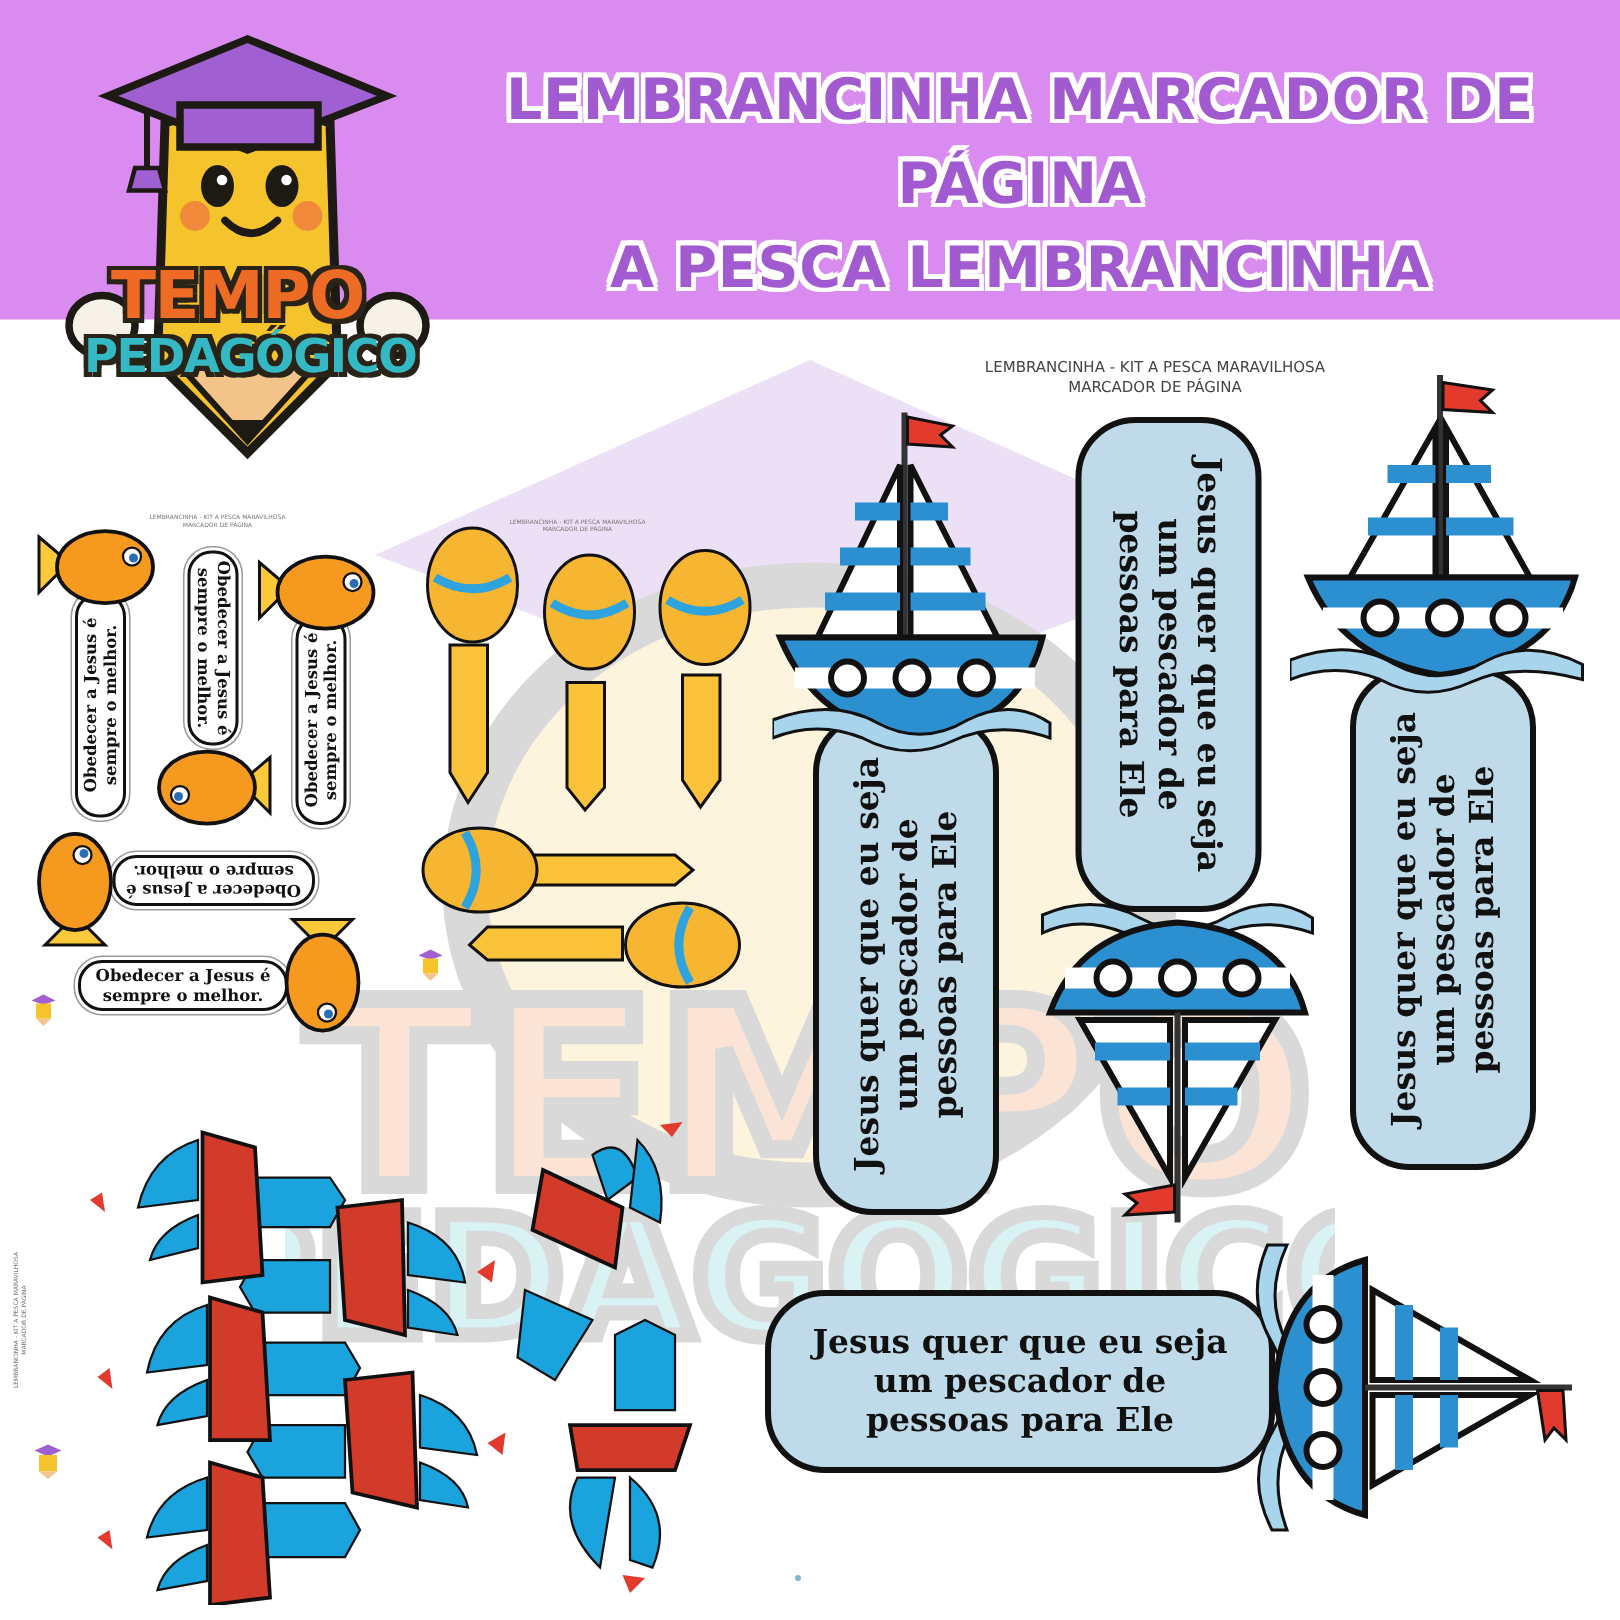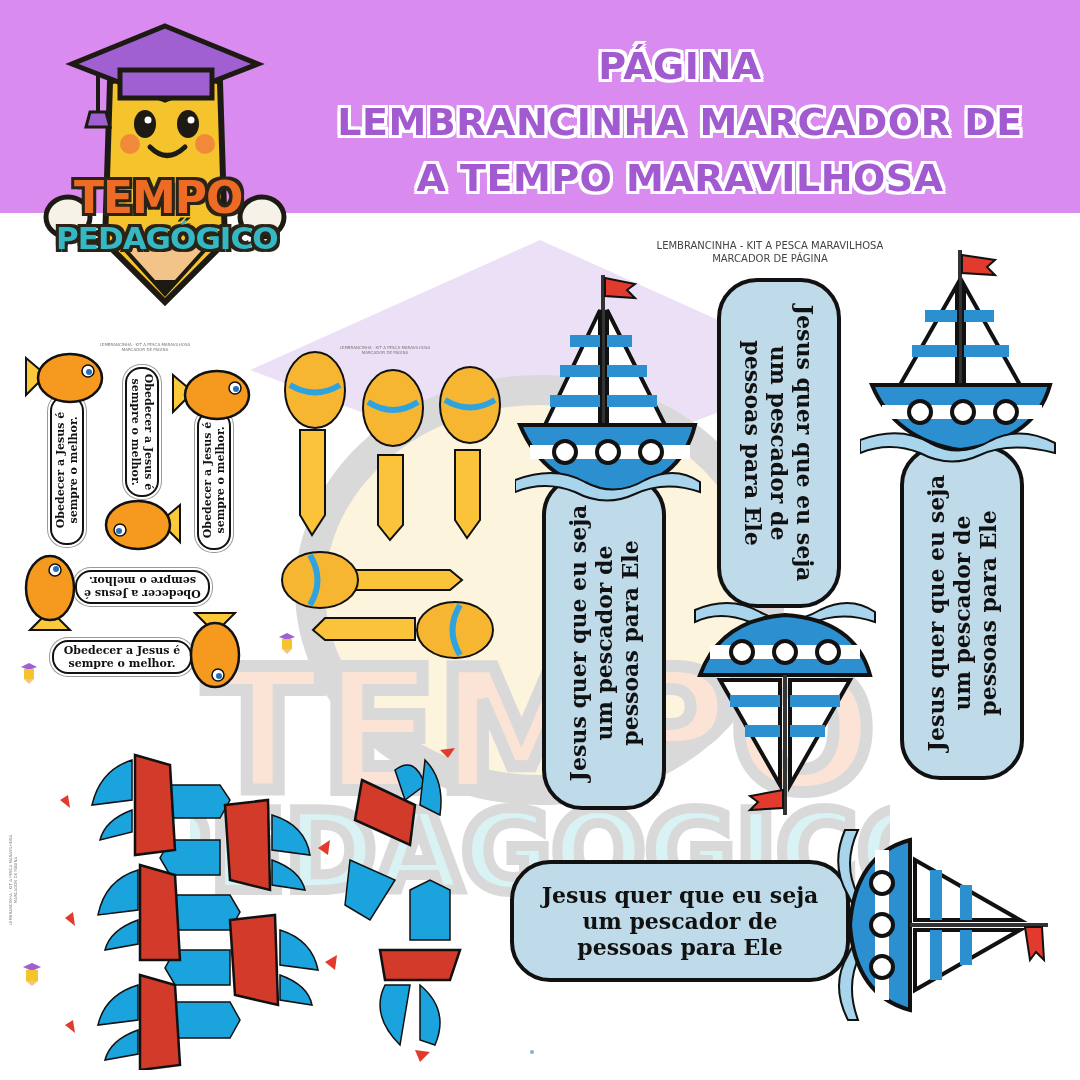--- a/index.html
+++ b/index.html
@@ -41,23 +41,23 @@
      display: flex; align-items: center; justify-content: center; box-shadow: 0 0 0 2px #fff, 0 0 0 3px #999; }
   .fish-text { font-family: "DejaVu Serif", serif; font-weight: bold; color: #111; font-size: 11px; line-height: 13px; white-space: nowrap; text-align: center; }
 
   .abs { position: absolute; }
 </style>
 </head>
 <body>
 
 <div class="header-band"></div>
 <div class="title">
+  <div>LEMBRANCINHA MARCADOR DE</div>
   <div>PÁGINA</div>
-  <div>LEMBRANCINHA MARCADOR DE</div>
-  <div>A TEMPO MARAVILHOSA</div>
+  <div>A PESCA LEMBRANCINHA</div>
 </div>
 
 <svg class="watermark" viewBox="0 0 700 780">
   <polygon points="350,10 640,140 350,250 60,140" fill="#9b59d0"></polygon>
   <ellipse cx="350" cy="360" rx="230" ry="200" fill="#f4c542" stroke="#333" stroke-width="30"></ellipse>
   <text x="350" y="560" text-anchor="middle" font-family="DejaVu Sans, sans-serif" font-weight="bold" font-size="170" fill="#ee6b25" stroke="#333" stroke-width="12">TEMPO</text>
   <text x="350" y="660" text-anchor="middle" font-family="DejaVu Sans, sans-serif" font-weight="bold" font-size="110" fill="#34b9c4" stroke="#333" stroke-width="10">PEDAGÓGICO</text>
 </svg>
 
 <div class="logo">

